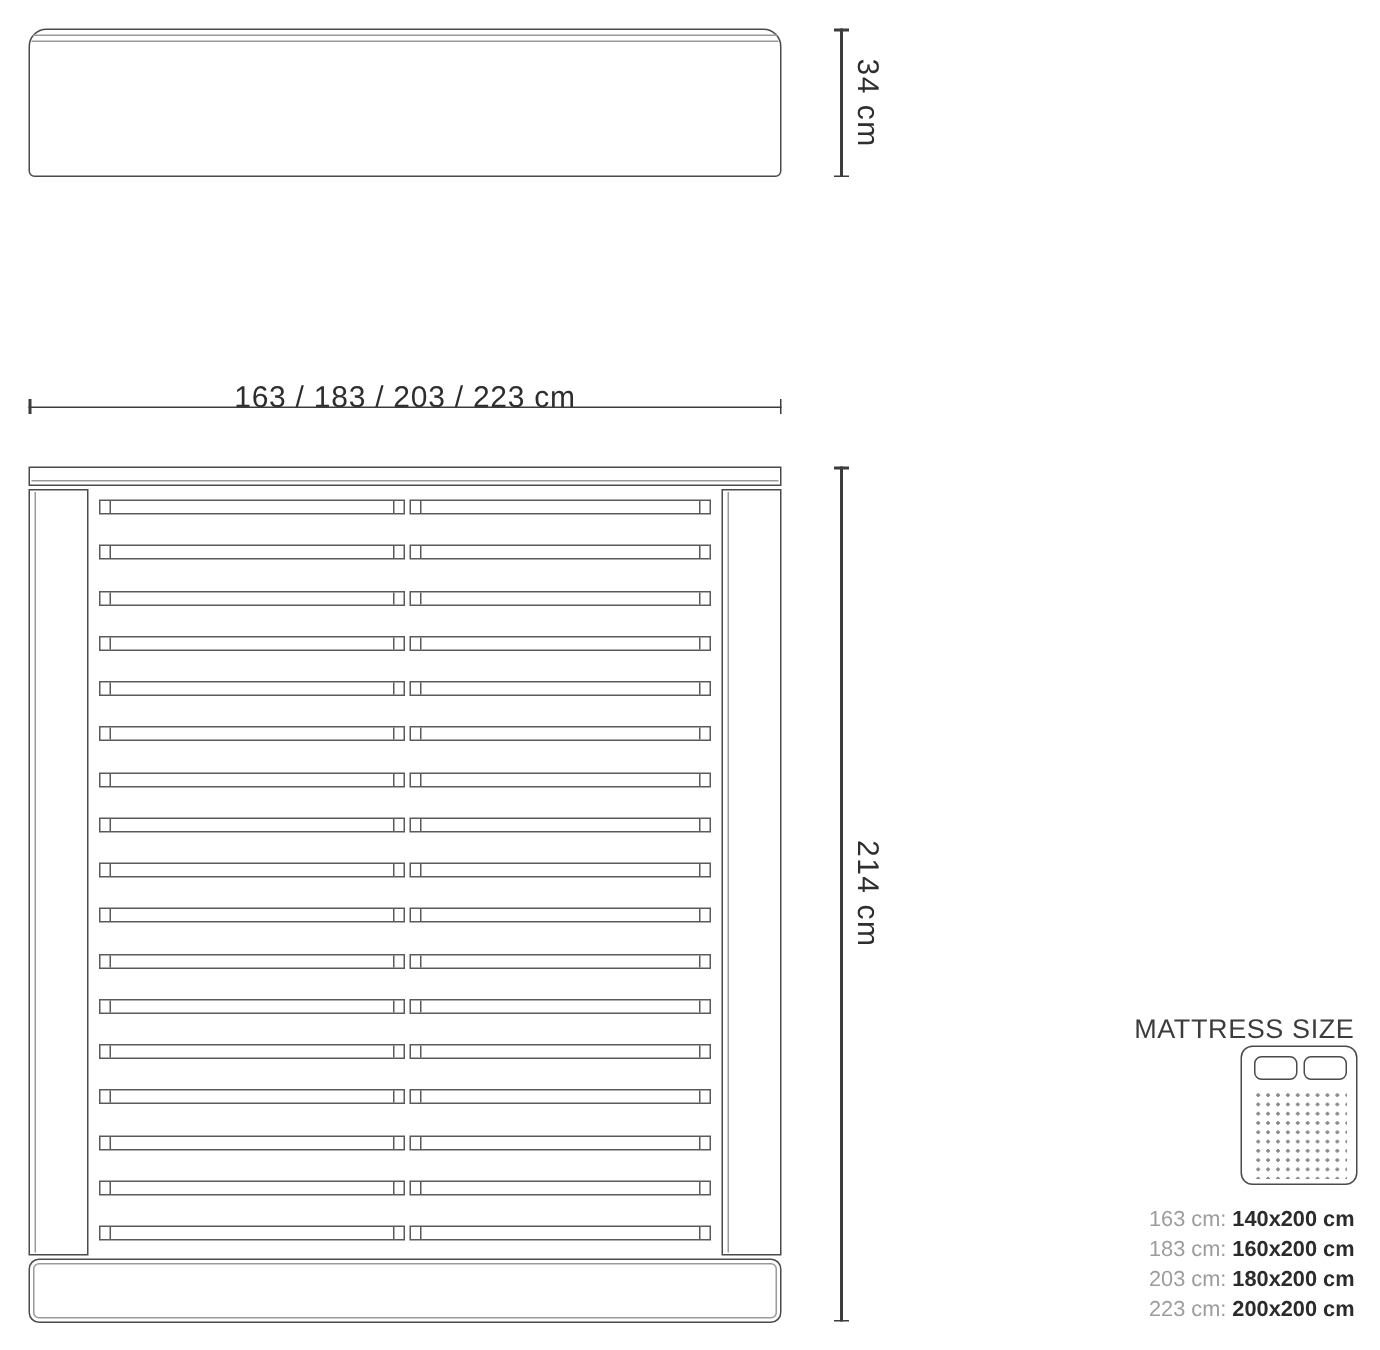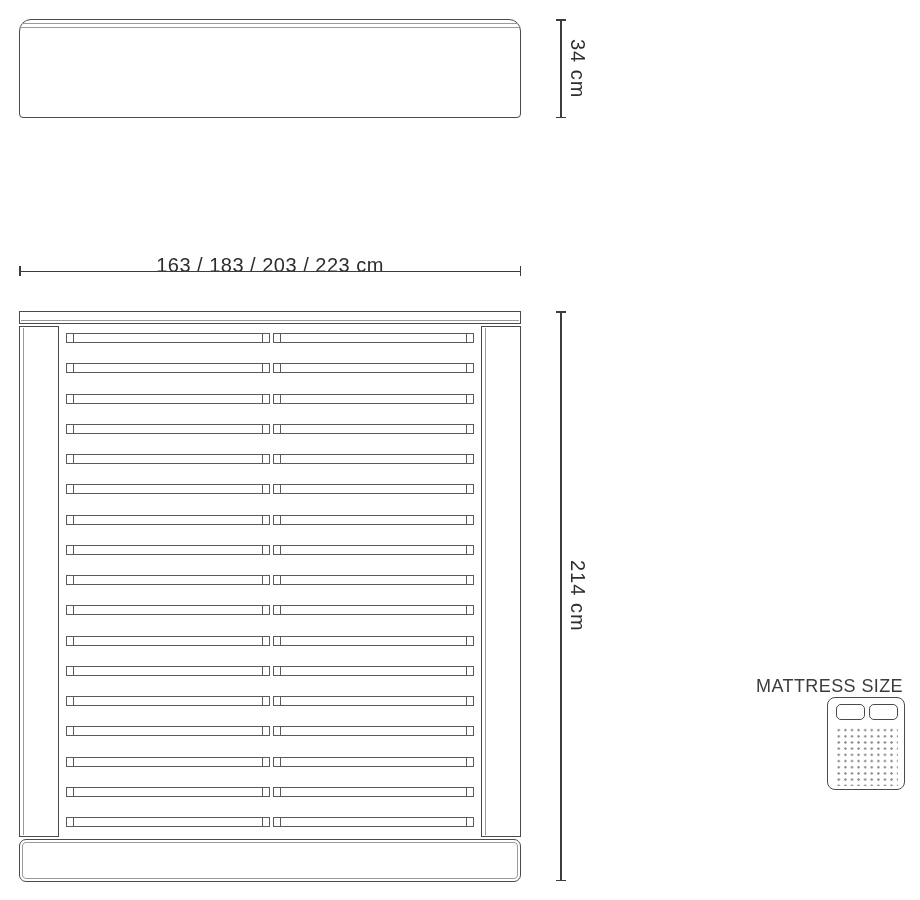--- a/index.html
+++ b/index.html
@@ -209,14 +209,20 @@
 
   <div id="dim-214-line" class="dim-v"></div>
   <div id="label-214" class="dim-label-v">214 cm</div>
 
   <div id="legend-title">MATTRESS SIZE</div>
   <div id="mattress-icon">
     <div class="pillow pillow-left"></div>
     <div class="pillow pillow-right"></div>
     <div id="mattress-dots"></div>
   </div>
+  <div id="mattress-size-list">
+      <div class="size-row"><span class="size-label">163 cm:</span><span class="size-value">140x200 cm</span></div>
+      <div class="size-row"><span class="size-label">183 cm:</span><span class="size-value">160x200 cm</span></div>
+      <div class="size-row"><span class="size-label">203 cm:</span><span class="size-value">180x200 cm</span></div>
+      <div class="size-row"><span class="size-label">223 cm:</span><span class="size-value">200x200 cm</span></div>
+    </div>
 
 </div>
 
 </body></html>

